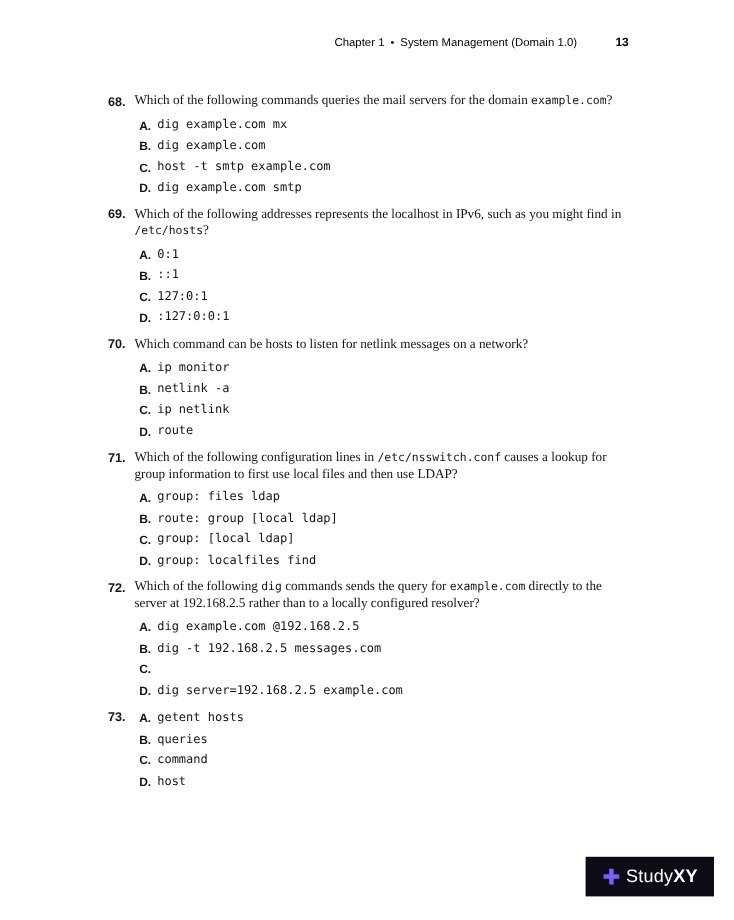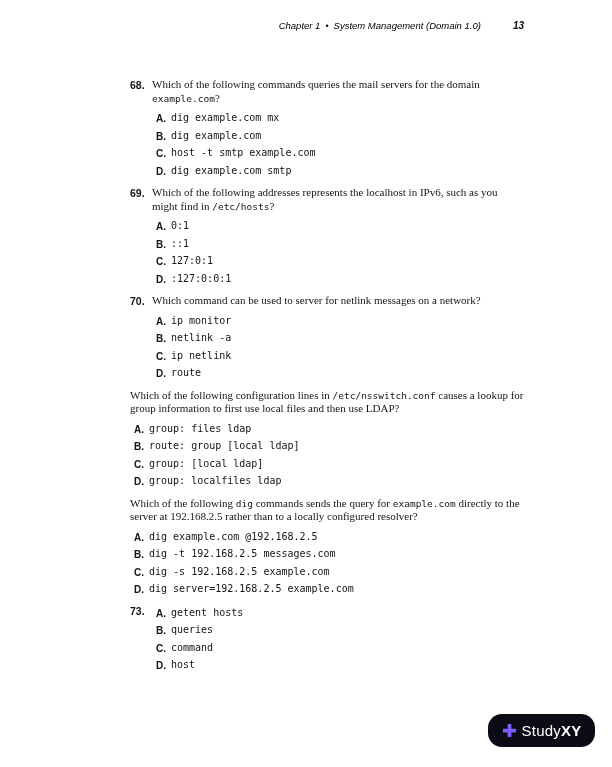--- a/index.html
+++ b/index.html
@@ -5,50 +5,50 @@
   html, body { margin:0; padding:0; }
   body { background:#ffffff; }
 
   .page {
     position:relative; width:612px; height:767px; background:#ffffff;
     color:#141414; font-family:"Liberation Serif", serif; overflow:hidden;
   }
 
   
   .running-head {
-    position:absolute; top:20px; left:90px; right:88px;
+    position:absolute; top:30px; left:90px; right:88px;
     display:flex; justify-content:flex-end; align-items:center;
-    font-family:"Liberation Sans", sans-serif; font-size:9.5px; color:#000;font-style:italic;
+    font-family:"Liberation Sans", sans-serif; font-size:9.5px; color:#000;
   }
   .bullet { margin:0 5px; font-size:9px; }
   .page-num { font-weight:bold; font-size:10px; margin-left:32px; }
 
   
   .content { position:absolute; top:78px; left:90px; width:434px; }
-  .question { display:flex; margin-bottom:6px;margin-left:40px; }
+  .question { display:flex; margin-bottom:6px; }
   .q-num {
     flex:0 0 22px; font-family:"Liberation Sans", sans-serif;
     font-weight:bold; font-size:10.5px; padding-top:0.5px;
   }
   .q-body { flex:1; min-width:0; }
   .q-prompt { font-size:11px; line-height:13.5px; margin-bottom:5px; }
   .mono { font-family:"DejaVu Sans Mono", monospace; font-size:9.5px; }
   .q-options { padding-left:4px; }
   .option { display:flex; line-height:16.5px; }
   .opt-letter {
     flex:0 0 15px; font-family:"Liberation Sans", sans-serif;
     font-weight:bold; font-size:10px; padding-top:1px;
   }
   .opt-text { font-size:10px;text-align:right; }
   .opt-text .mono { font-size:10px; }
 
   
   .brand-badge {
     position:absolute; right:17px; bottom:20px; width:107px; height:33px;
-    border-radius:14px; display:flex; align-items:center; justify-content:center; gap:5px;
+    border-radius:0; display:flex; align-items:center; justify-content:center; gap:5px;
   }
   .brand-text { font-family:"Liberation Sans", sans-serif; font-size:15px; color:#ffffff; letter-spacing:0.2px; }
   .brand-text .bold { font-weight:bold; }
   .plus-wrap { display:flex; align-items:center; }
 </style>
 </head>
 <body>
 
 <div class="page">
 
@@ -104,21 +104,21 @@
             <div class="option">
               <span class="opt-letter">D.</span>
               <span class="opt-text"><span class="mono">:127:0:0:1</span></span>
             </div>
           </div>
         </div>
       </div>
       <div class="question">
         <div class="q-num">70.</div>
         <div class="q-body">
-          <div class="q-prompt"><span class="txt">Which command can be used to server for netlink messages on a network?</span></div>
+          <div class="q-prompt"><span class="txt">Which command can be hosts to listen for netlink messages on a network?</span></div>
           <div class="q-options">
             <div class="option">
               <span class="opt-letter">A.</span>
               <span class="opt-text"><span class="mono">ip monitor</span></span>
             </div>
             <div class="option">
               <span class="opt-letter">B.</span>
               <span class="opt-text"><span class="mono">netlink -a</span></span>
             </div>
             <div class="option">
@@ -126,57 +126,58 @@
               <span class="opt-text"><span class="mono">ip netlink</span></span>
             </div>
             <div class="option">
               <span class="opt-letter">D.</span>
               <span class="opt-text"><span class="mono">route</span></span>
             </div>
           </div>
         </div>
       </div>
       <div class="question">
+        <div class="q-num">71.</div>
         <div class="q-body">
           <div class="q-prompt"><span class="txt">Which of the following configuration lines in </span><span class="mono">/etc/nsswitch.conf</span><span class="txt"> causes a lookup for group information to first use local files and then use LDAP?</span></div>
           <div class="q-options">
             <div class="option">
               <span class="opt-letter">A.</span>
               <span class="opt-text"><span class="mono">group: files ldap</span></span>
             </div>
             <div class="option">
               <span class="opt-letter">B.</span>
               <span class="opt-text"><span class="mono">route: group [local ldap]</span></span>
             </div>
             <div class="option">
               <span class="opt-letter">C.</span>
               <span class="opt-text"><span class="mono">group: [local ldap]</span></span>
             </div>
             <div class="option">
               <span class="opt-letter">D.</span>
-              <span class="opt-text"><span class="mono">group: localfiles ldap</span></span>
-            </div>
-          </div>
-        </div>
-      </div>
-      <div class="question">
+              <span class="opt-text"><span class="mono">group: localfiles find</span></span>
+            </div>
+          </div>
+        </div>
+      </div>
+      <div class="question">
+        <div class="q-num">72.</div>
         <div class="q-body">
           <div class="q-prompt"><span class="txt">Which of the following </span><span class="mono">dig</span><span class="txt"> commands sends the query for </span><span class="mono">example.com</span><span class="txt"> directly to the server at 192.168.2.5 rather than to a locally configured resolver?</span></div>
           <div class="q-options">
             <div class="option">
               <span class="opt-letter">A.</span>
               <span class="opt-text"><span class="mono">dig example.com @192.168.2.5</span></span>
             </div>
             <div class="option">
               <span class="opt-letter">B.</span>
               <span class="opt-text"><span class="mono">dig -t 192.168.2.5 messages.com</span></span>
             </div>
             <div class="option">
               <span class="opt-letter">C.</span>
-              <span class="opt-text"><span class="mono">dig -s 192.168.2.5 example.com</span></span>
             </div>
             <div class="option">
               <span class="opt-letter">D.</span>
               <span class="opt-text"><span class="mono">dig server=192.168.2.5 example.com</span></span>
             </div>
           </div>
         </div>
       </div>
       <div class="question">
         <div class="q-num">73.</div>

